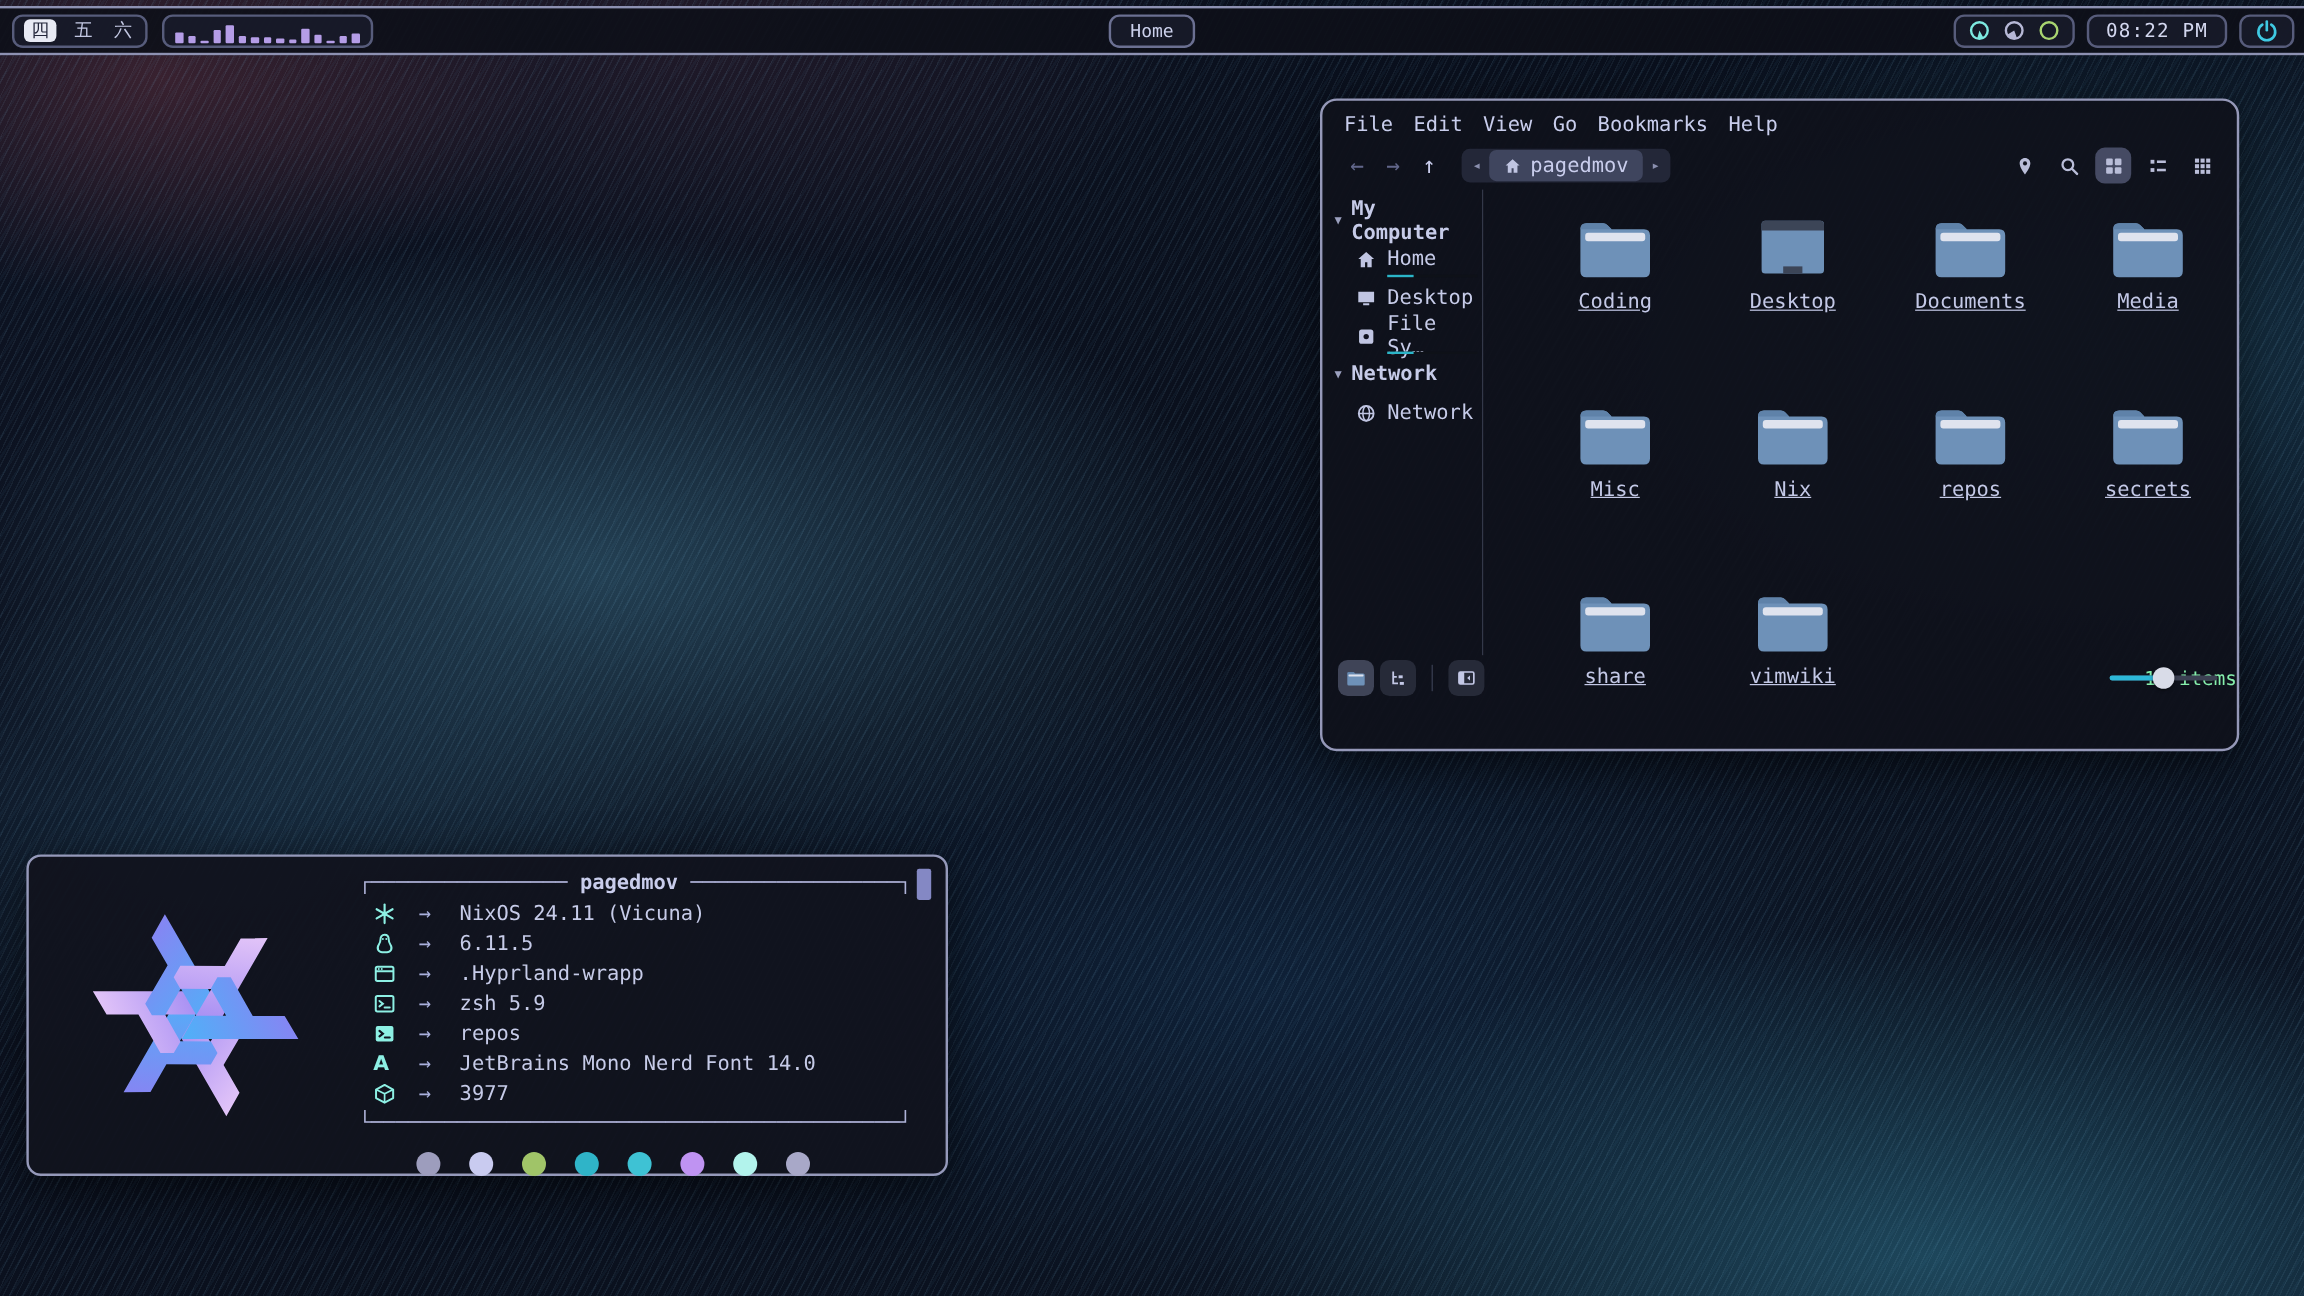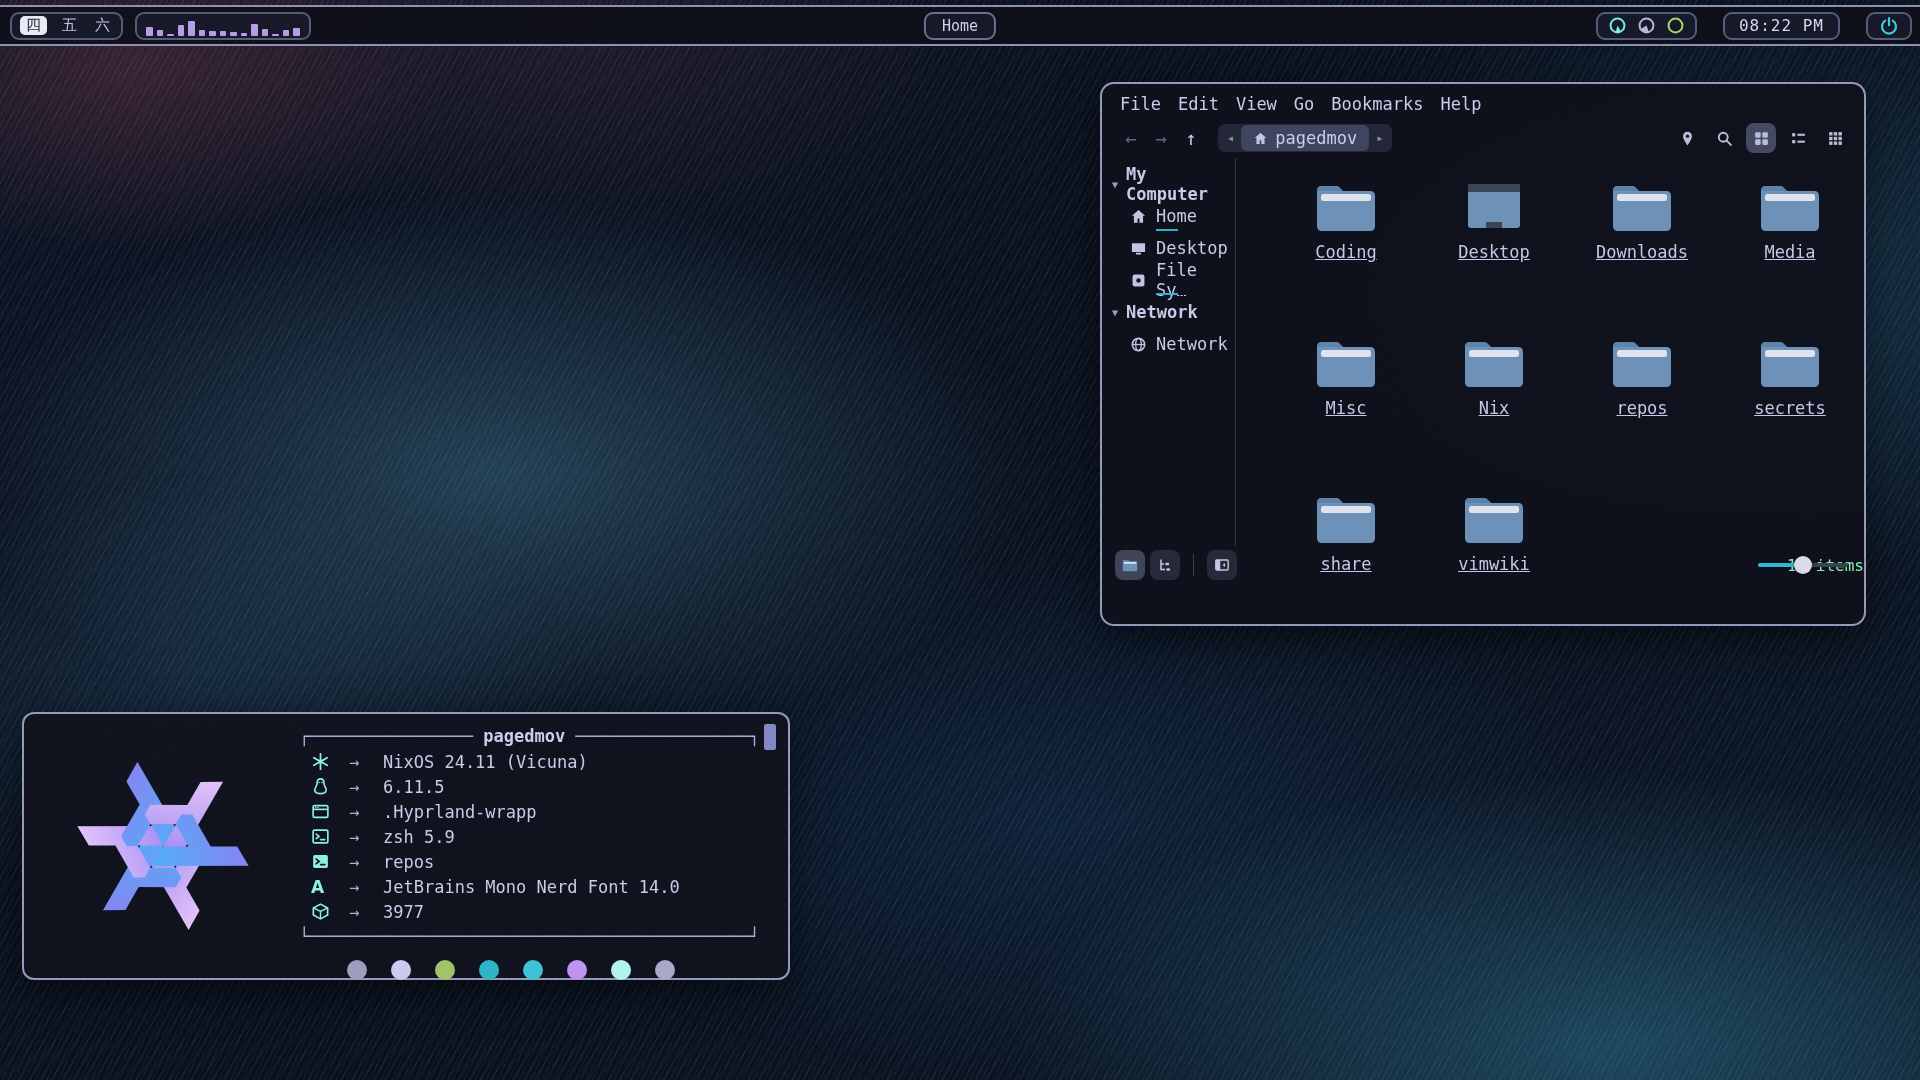--- a/index.html
+++ b/index.html
@@ -36,21 +36,21 @@
   }
   .tb-left{display:flex;gap:12px;margin-left:10px;}
   .workspaces{padding:0 8px;gap:12px;}
   .ws{color:#c2c7e2;font-size:15px;line-height:1;padding:0 3px;cursor:default;}
   .ws.active{background:#e8eaf4;color:#23263a;border-radius:5px;padding:2px 6px;}
   .visualizer{padding:0 9px;width:176px;}
   .vbars{display:flex;align-items:flex-end;gap:4px;height:20px;width:100%;}
   .vbar{width:7px;background:#b59de7;border-radius:1px;}
   .tb-center{position:absolute;left:50%;transform:translateX(-50%);
     border-color:#6b7092;padding:0 16px;color:#ccd1ec;font-size:15px;}
-  .tb-right{margin-left:auto;display:flex;gap:26px;margin-right:8px;align-items:center;}
+  .tb-right{margin-left:auto;display:flex;gap:10px;margin-right:8px;align-items:center;}
   .gauges{padding:0 10px;gap:10px;}
   .clock-mod{padding:0 14px;color:#d3d7ef;font-size:16px;letter-spacing:1px;}
   .power-mod{padding:0 11px;}
   
   .fm{
     position:absolute;left:1100px;top:82px;width:766px;height:544px;box-sizing:border-box;
     background:rgba(15,17,27,.93);border:2px solid #9598b8;border-radius:14px;
     box-shadow:0 12px 40px rgba(0,0,0,.5);color:#c7cce9;
   }
   .fm-menubar{display:flex;gap:17px;padding:10px 0 4px 18px;font-size:17px;}
@@ -391,21 +391,21 @@
       <figure class="fitem">
         <svg>
             <use href="#i-desktop-big"></use>
           </svg>
         <figcaption>Desktop</figcaption>
       </figure>
       <figure class="fitem">
         <svg>
             <use href="#i-folder"></use>
           </svg>
-        <figcaption>Downloads</figcaption>
+        <figcaption>Documents</figcaption>
       </figure>
       <figure class="fitem">
         <svg>
             <use href="#i-folder"></use>
           </svg>
         <figcaption>Media</figcaption>
       </figure>
       <figure class="fitem">
         <svg>
             <use href="#i-folder"></use>

